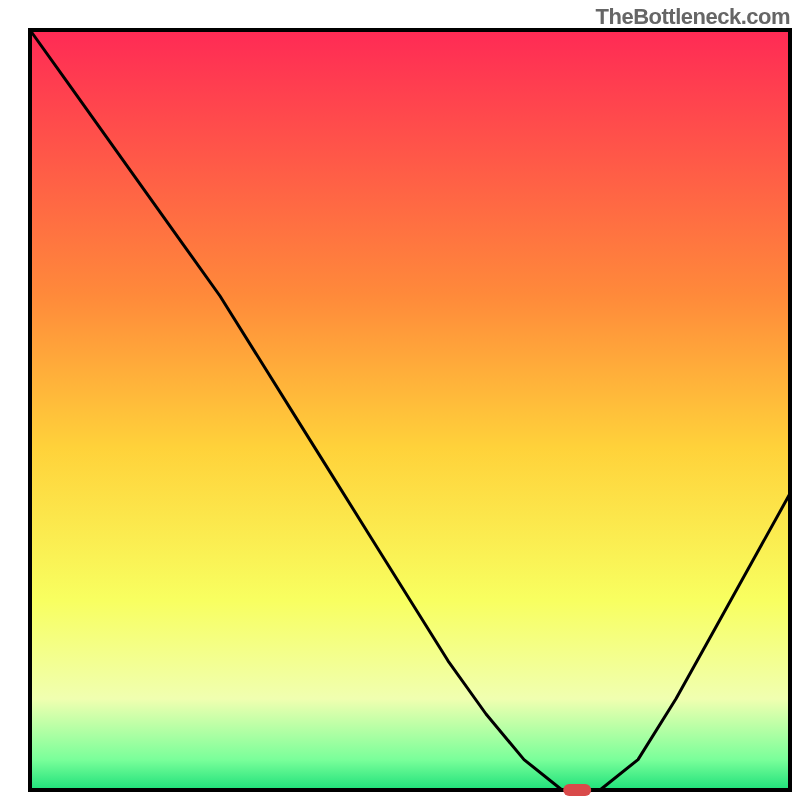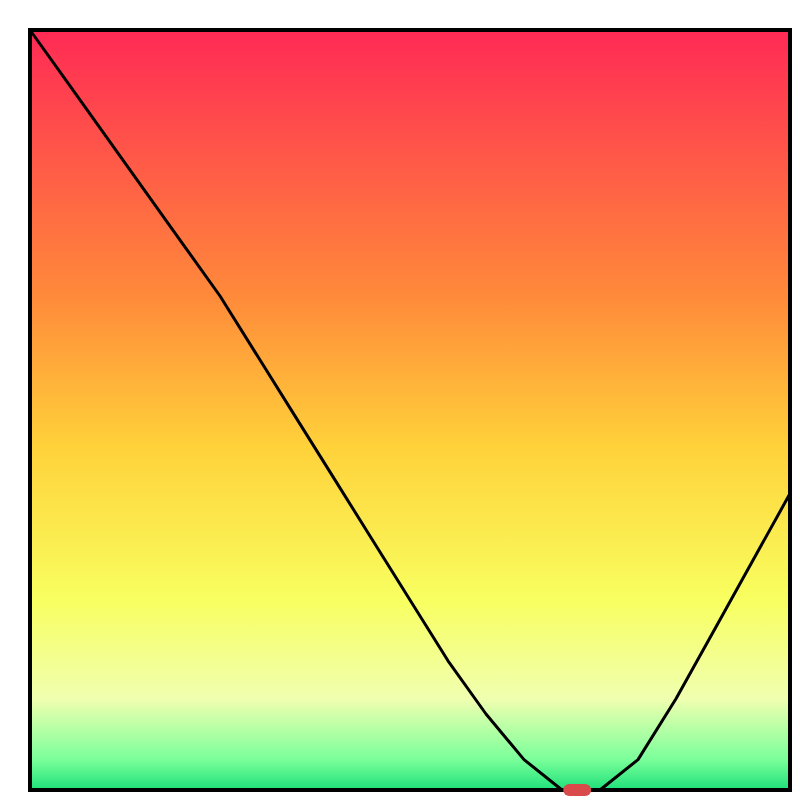--- a/index.html
+++ b/index.html
@@ -25,20 +25,21 @@
     letter-spacing: -0.5px;
   }
   svg {
     display: block;
   }
 </style>
 </head>
 <body>
 
 <div class="wrap">
+  <div class="watermark">TheBottleneck.com</div>
 
   <svg id="chart-svg" width="800" height="800" viewBox="0 0 800 800">
     <defs>
       <linearGradient id="bg-grad" x1="0" y1="0" x2="0" y2="1">
           <stop offset="0%" stop-color="#ff2a55"></stop>
           <stop offset="35%" stop-color="#ff8a3a"></stop>
           <stop offset="55%" stop-color="#ffd23a"></stop>
           <stop offset="75%" stop-color="#f8ff60"></stop>
           <stop offset="88%" stop-color="#f0ffb0"></stop>
           <stop offset="96%" stop-color="#7aff9a"></stop>

